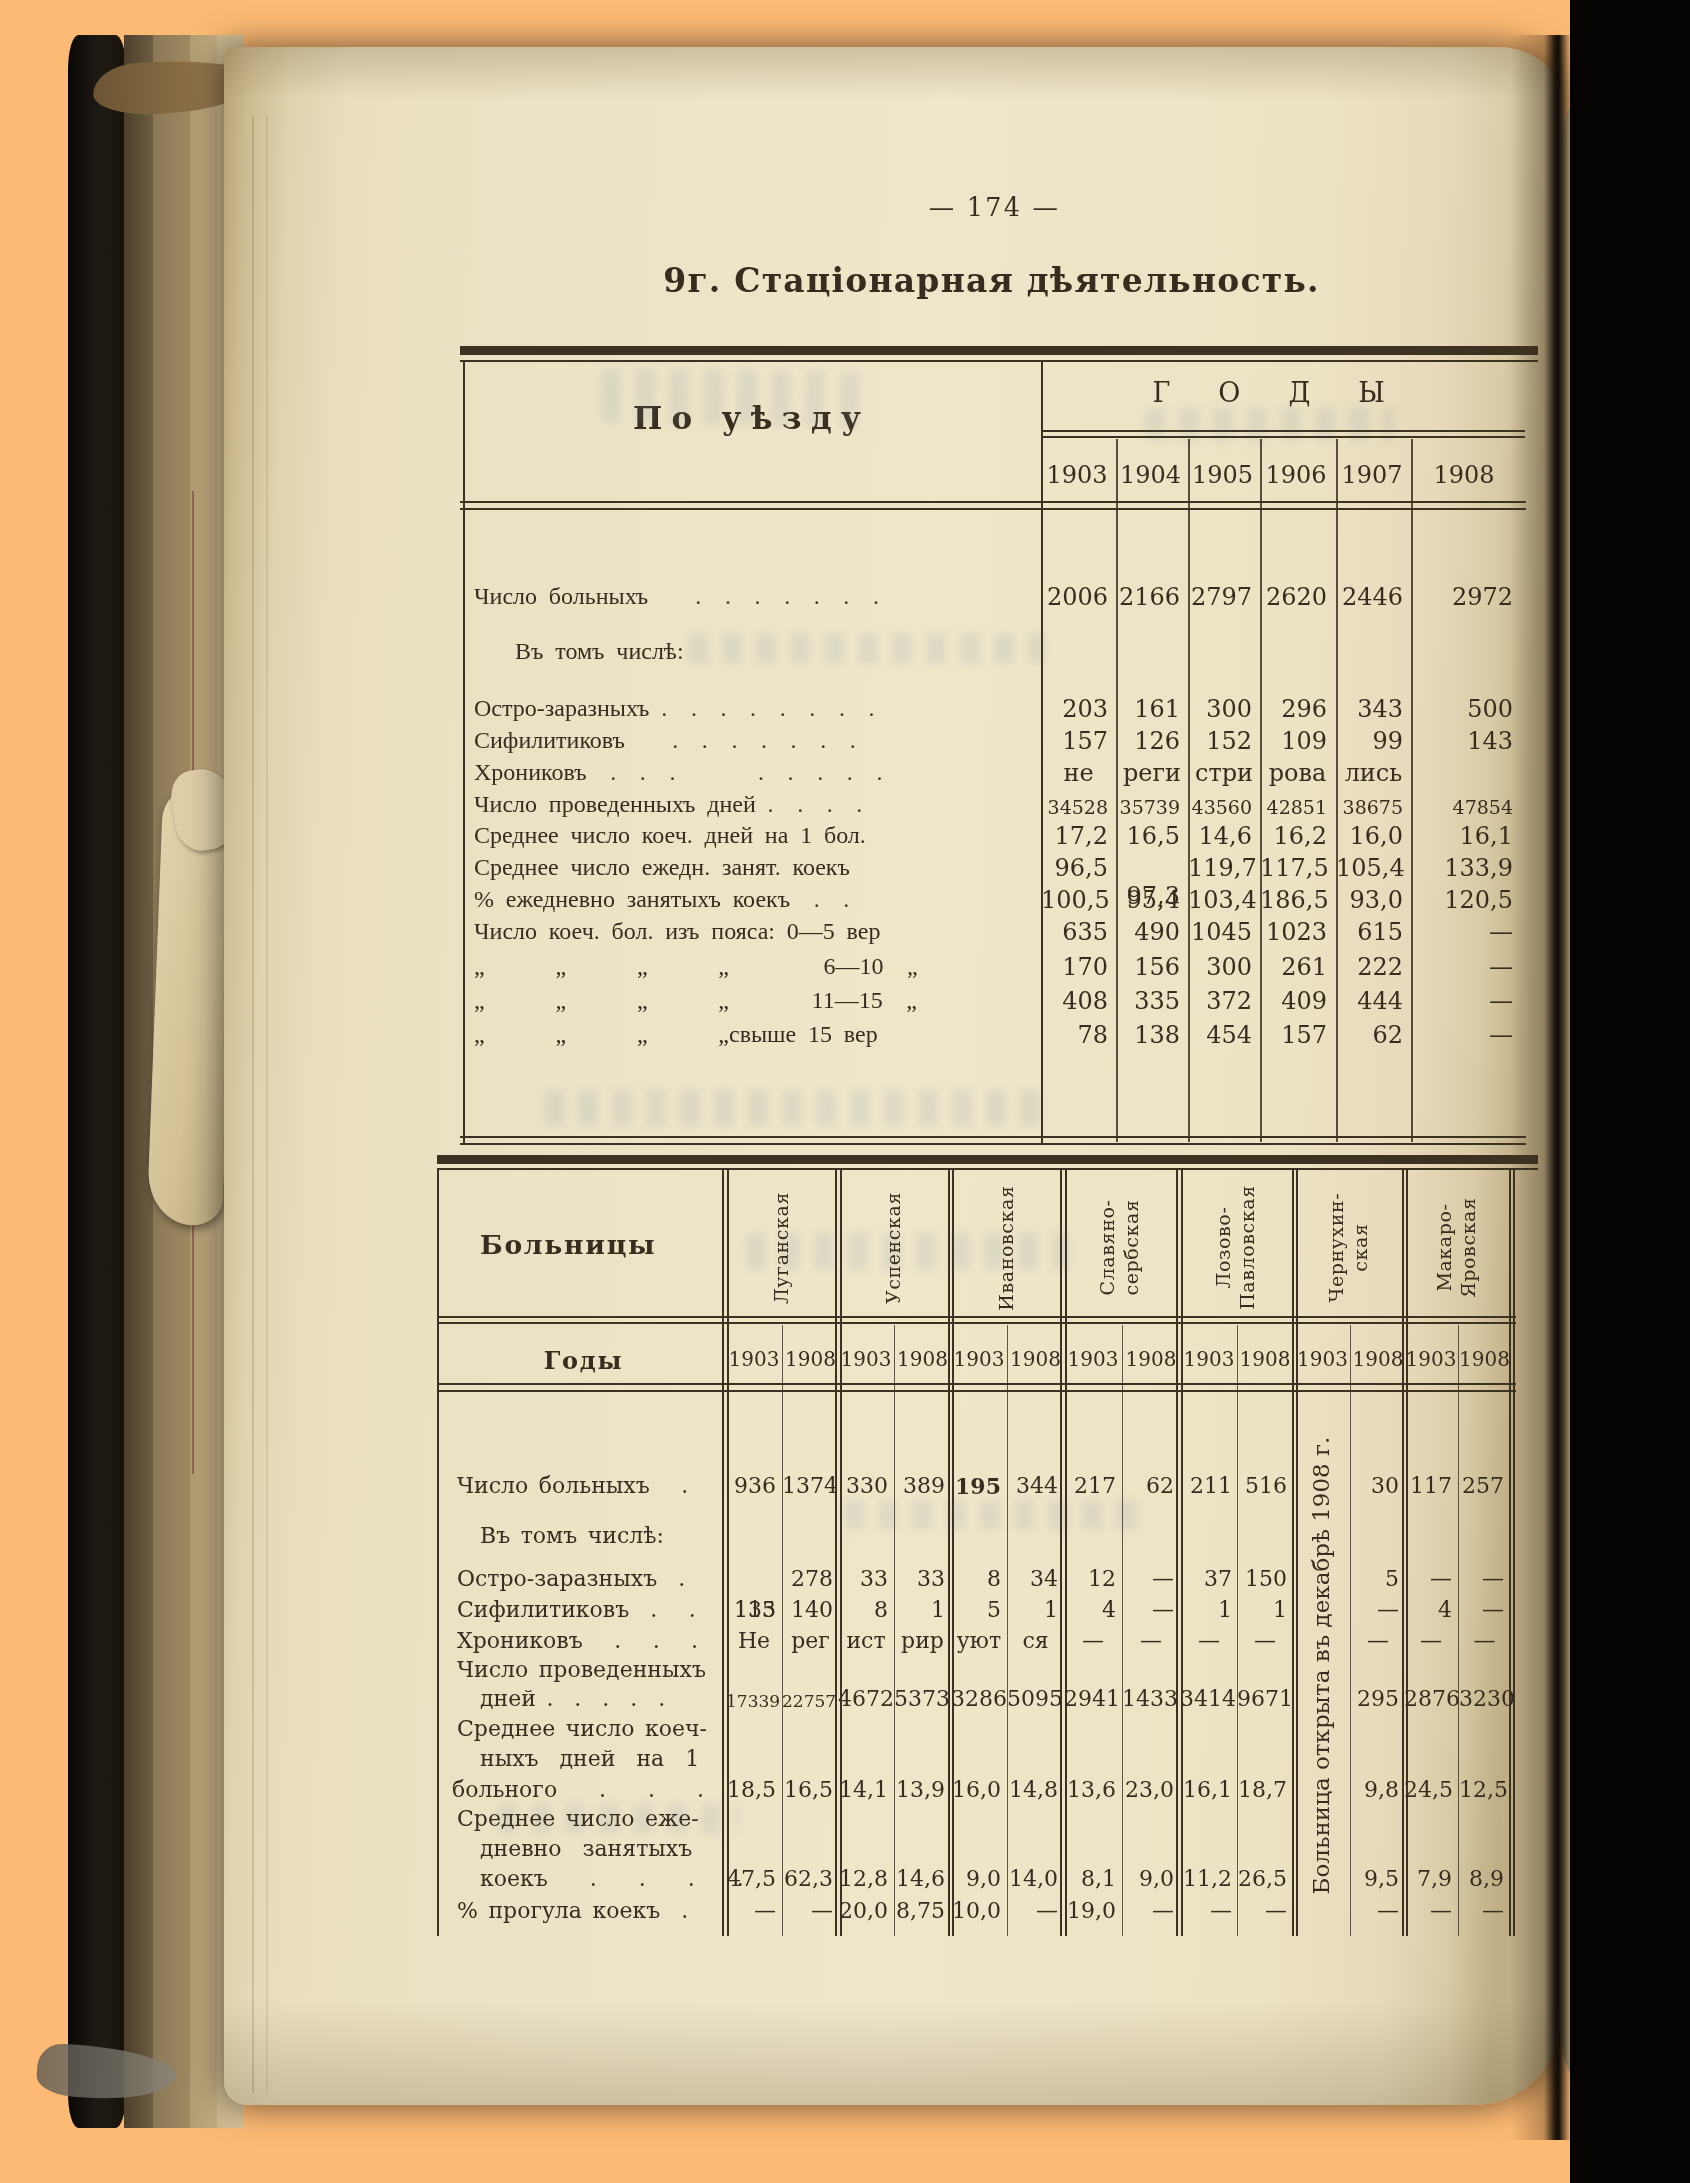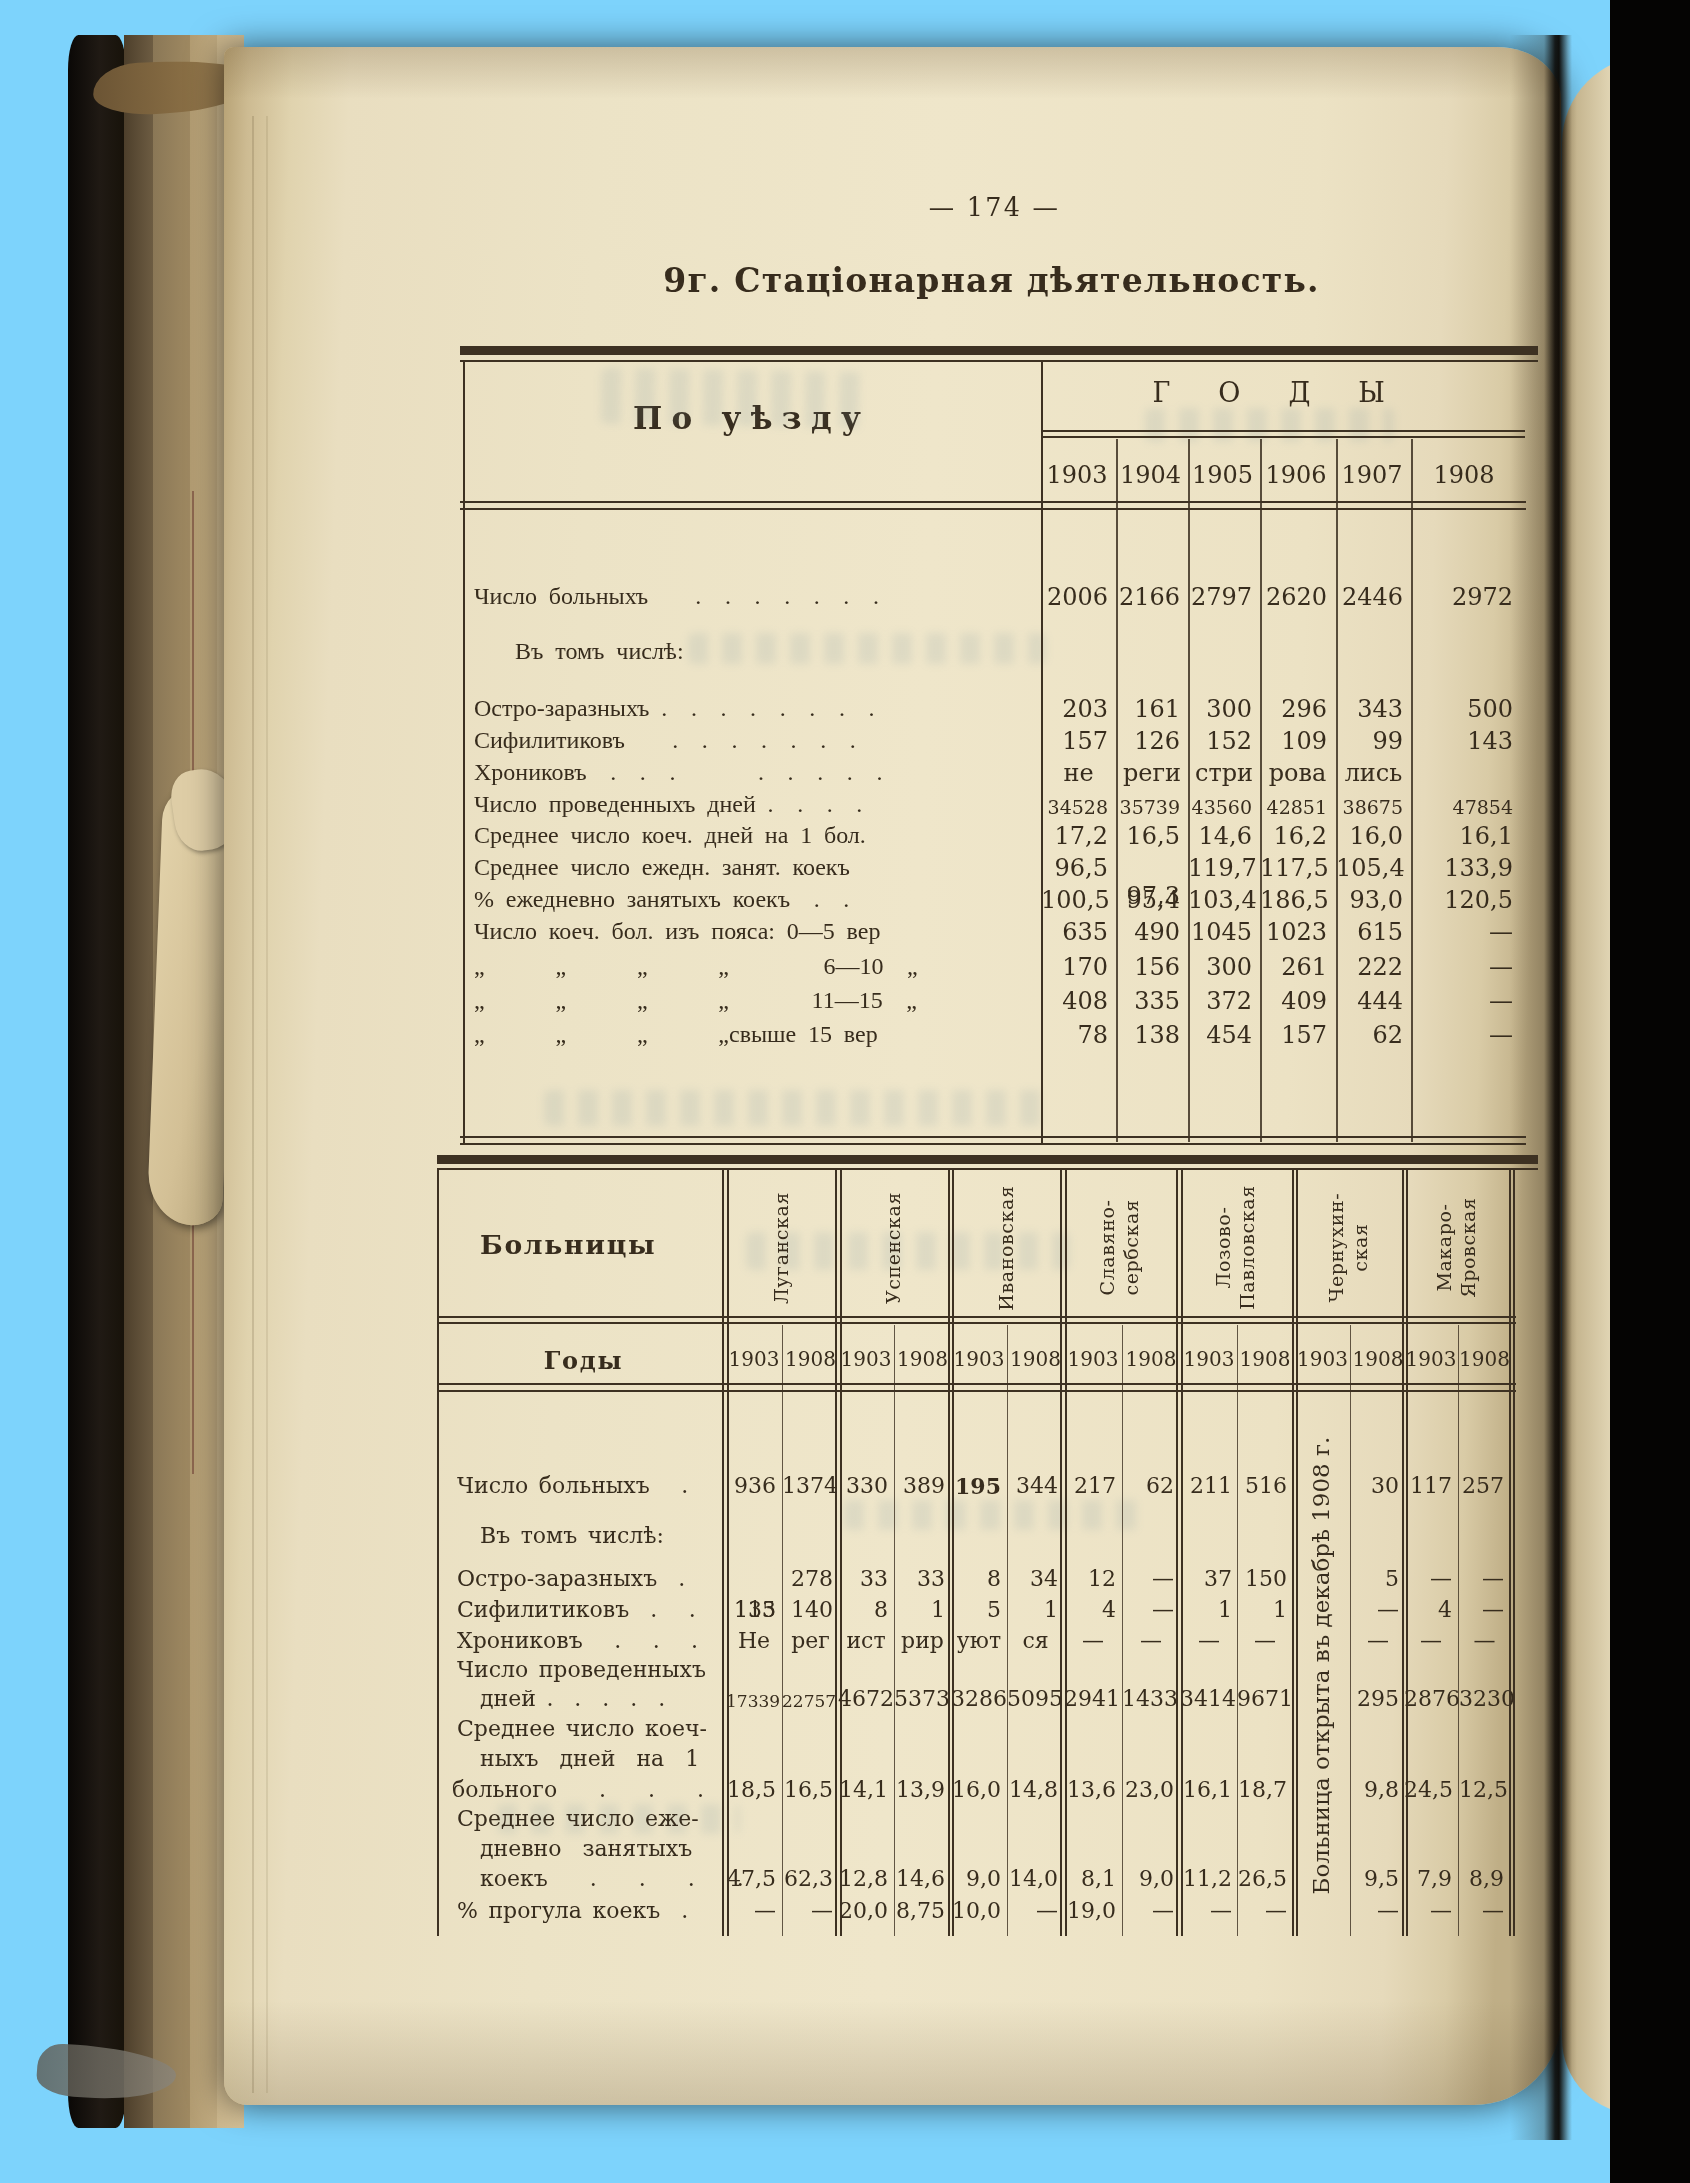--- a/index.html
+++ b/index.html
@@ -1,18 +1,18 @@
 <!DOCTYPE html>
 <html style="font-size:9.3px"><head>
 <meta charset="utf-8">
 <style>
   html,body{margin:0;padding:0;background:#050403;}
   body{width:1690px;height:2183px;overflow:hidden;
        font-family:"DejaVu Serif", serif;}
-  #scene{position:relative;width:1570px;height:2183px;background:#7dd3fc;overflow:hidden;padding-left:40px;}
+  #scene{position:relative;width:1570px;height:2183px;background:#fdba74;overflow:hidden;}
 
   
   .edge-strip{position:absolute;top:35px;height:2093px;}
   #cover-edge{left:68px;width:58px;background:linear-gradient(90deg,#0a0806,#201a14 55%,#171209);border-radius:10.4px/35px;}
   #edge1{left:124px;width:30px;background:linear-gradient(90deg,#4d3f2b,#6e5d43);}
   #edge2{left:153px;width:39px;background:linear-gradient(90deg,#8a7756,#a08a62);}
   #edge3{left:190px;width:29px;background:linear-gradient(90deg,#b29c72,#c3ad82);}
   #edge4{left:217px;width:26.6px;background:linear-gradient(90deg,#cdb88e,#d8c49a);}
   #red-thread{position:absolute;left:192px;top:491px;width:1.7px;height:983px;background:#6b3a32;opacity:.55;}
   #torn-scrap{position:absolute;left:155px;top:786px;width:75px;height:439px;background:linear-gradient(100deg,#e3d3ab,#d3c096 60%,#bba87e);

